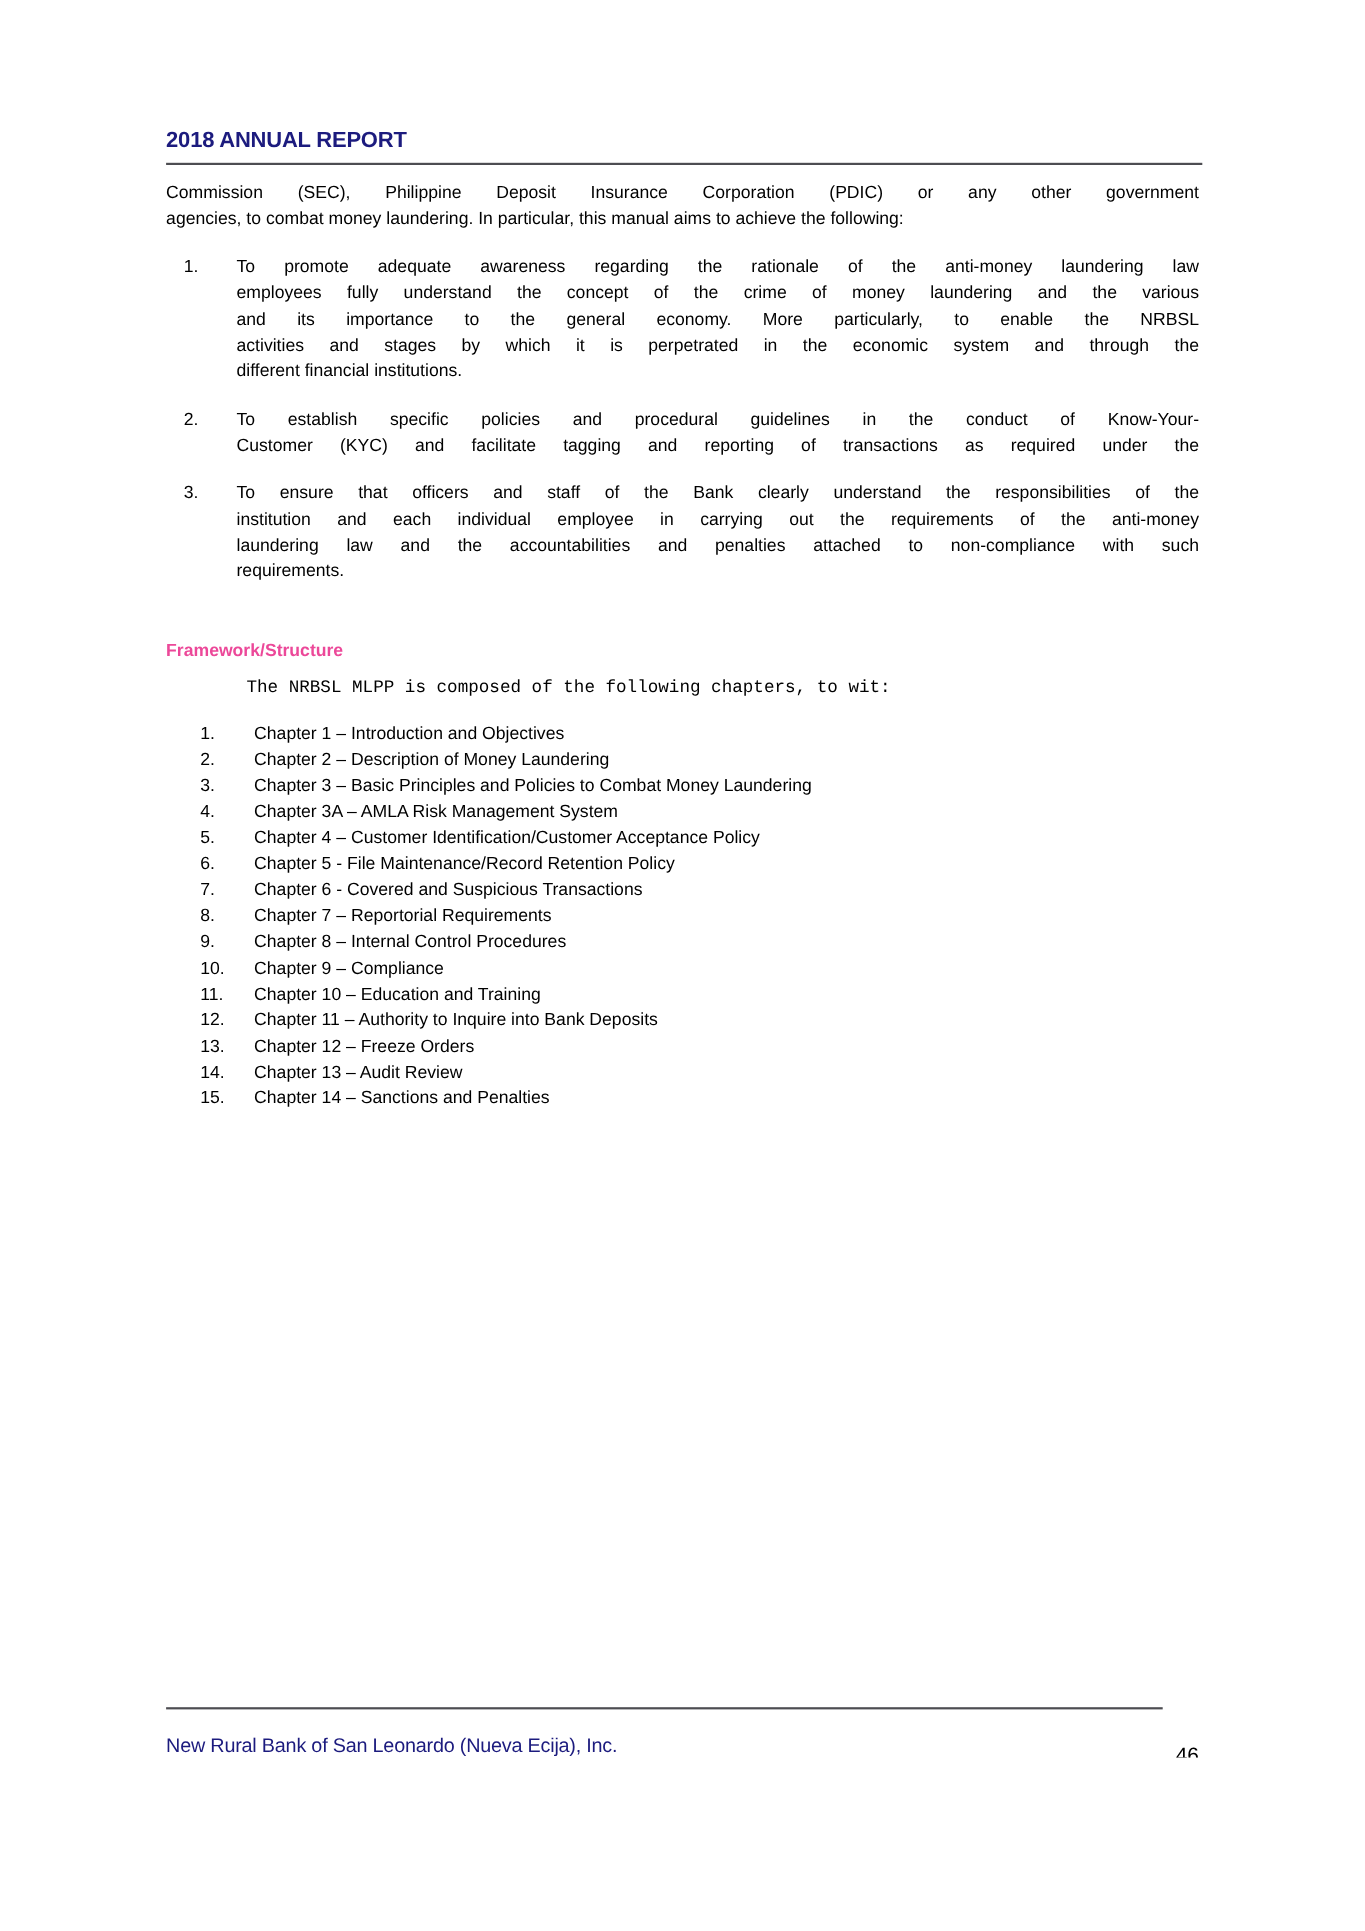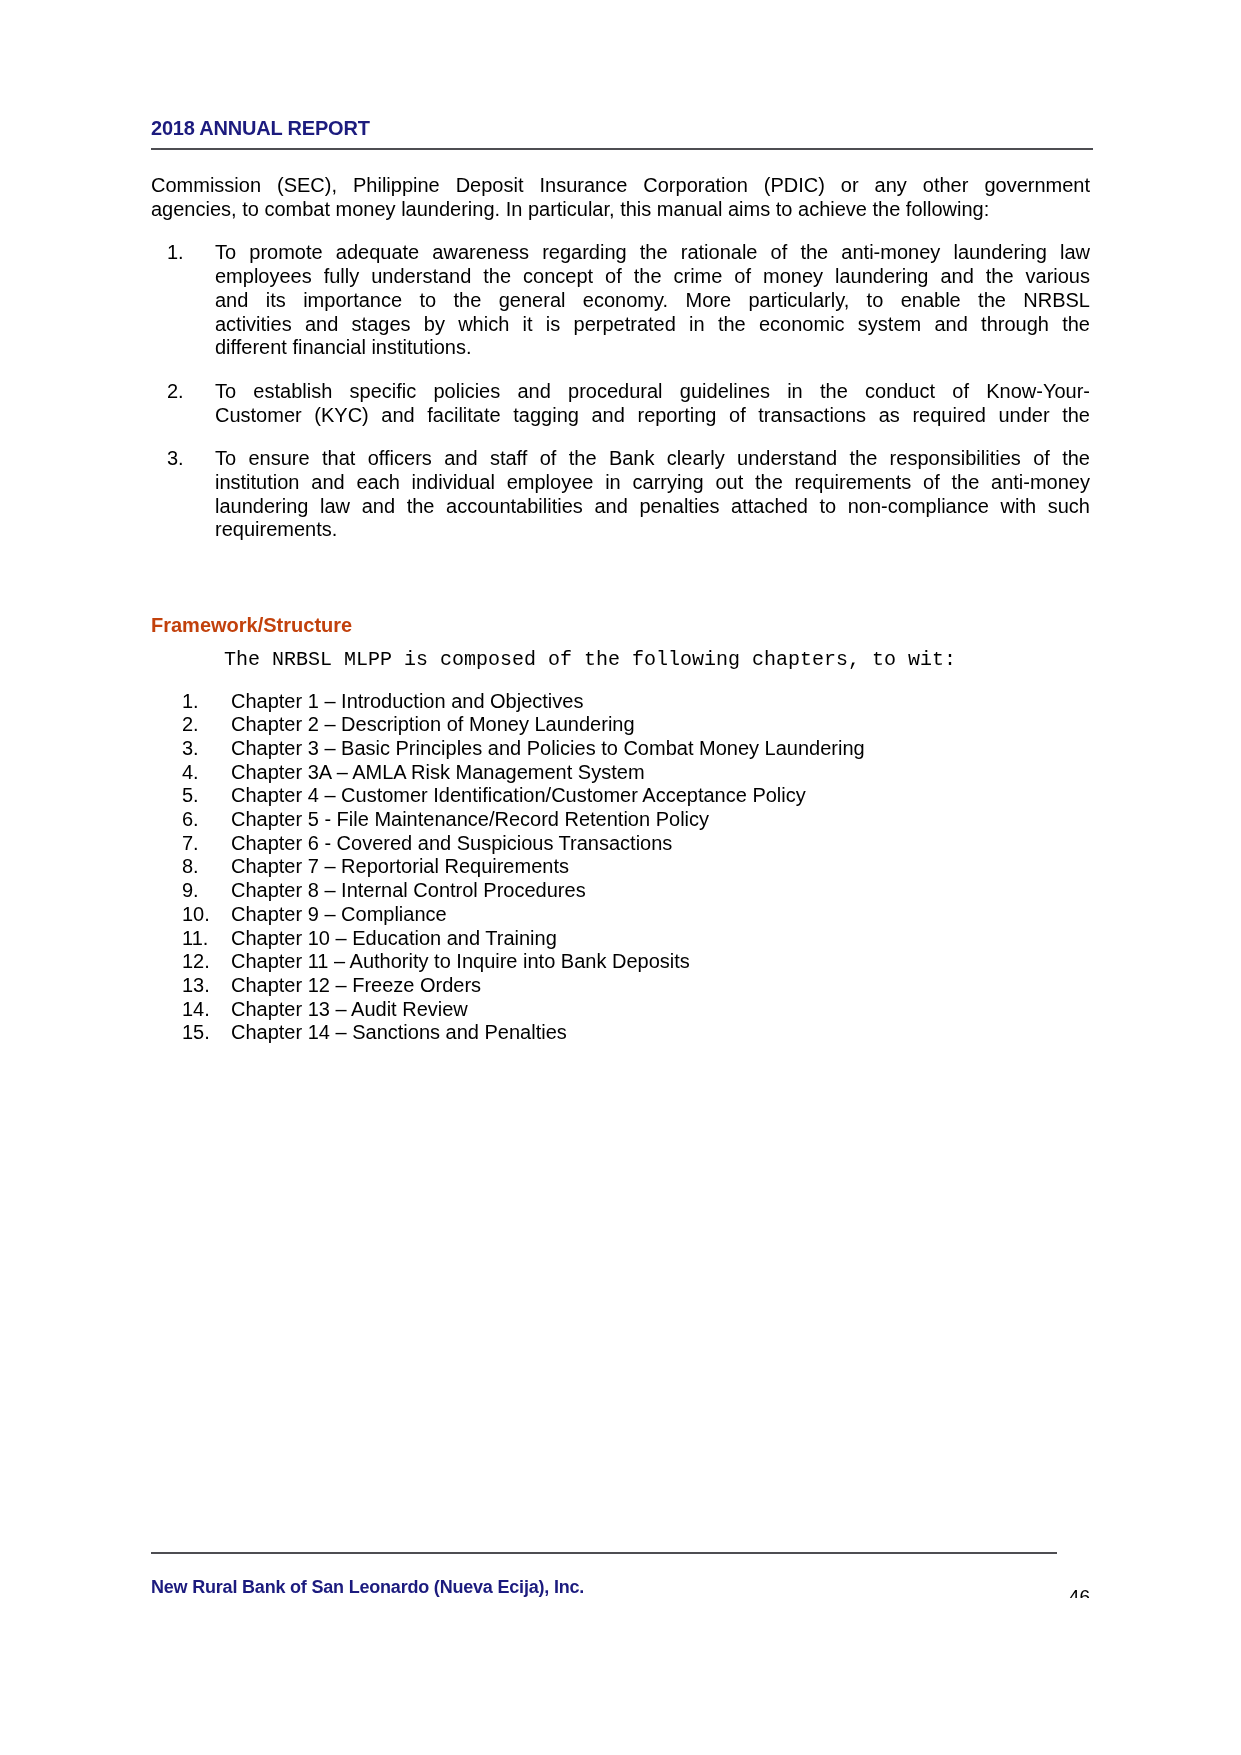--- a/index.html
+++ b/index.html
@@ -35,23 +35,23 @@
     top: 148px;
     width: 942px;
     height: 2px;
     background: #4d4d52;
   }
 
   
   .body-flow {
     position: absolute;
     left: 151px;
-    top: 174px;
+    top: 164px;
     width: 939px;
-    font-size: 20px;
+    font-size: 16px;
     line-height: 23.7px;
   }
   .jline {
     display: block;
     text-align: justify;
     text-align-last: justify;
   }
   .jline.last {
     text-align-last: left;
   }
@@ -61,23 +61,23 @@
     margin-top: 20px;
     padding-left: 64px;
   }
   .oitem .onum {
     position: absolute;
     left: 16px;
     top: 0;
   }
 
   .section-heading {
-    margin-top: 72px;
+    margin-top: 48px;
     font-weight: bold;
-    color: #c2410c;
+    color: #ec4899;
   }
   .chapters-intro {
     margin-top: 10px;
     margin-left: 73px;
     font-family: Liberation Mono, monospace;
   }
 
   .chapter-list {
     margin-top: 18px;
   }
@@ -99,21 +99,21 @@
     width: 906px;
     height: 2px;
     background: #4d4d52;
   }
   .footer-name {
     position: absolute;
     left: 151px;
     top: 1576px;
     font-size: 18px;
     line-height: 23px;
-    font-weight: bold;
+    font-weight: normal;
     color: #1c1b7e;
     letter-spacing: -0.2px;
     white-space: nowrap;
   }
   .page-number {
     position: absolute;
     right: 151px;
     top: 1585px;
     font-size: 19px;
     line-height: 23px;

